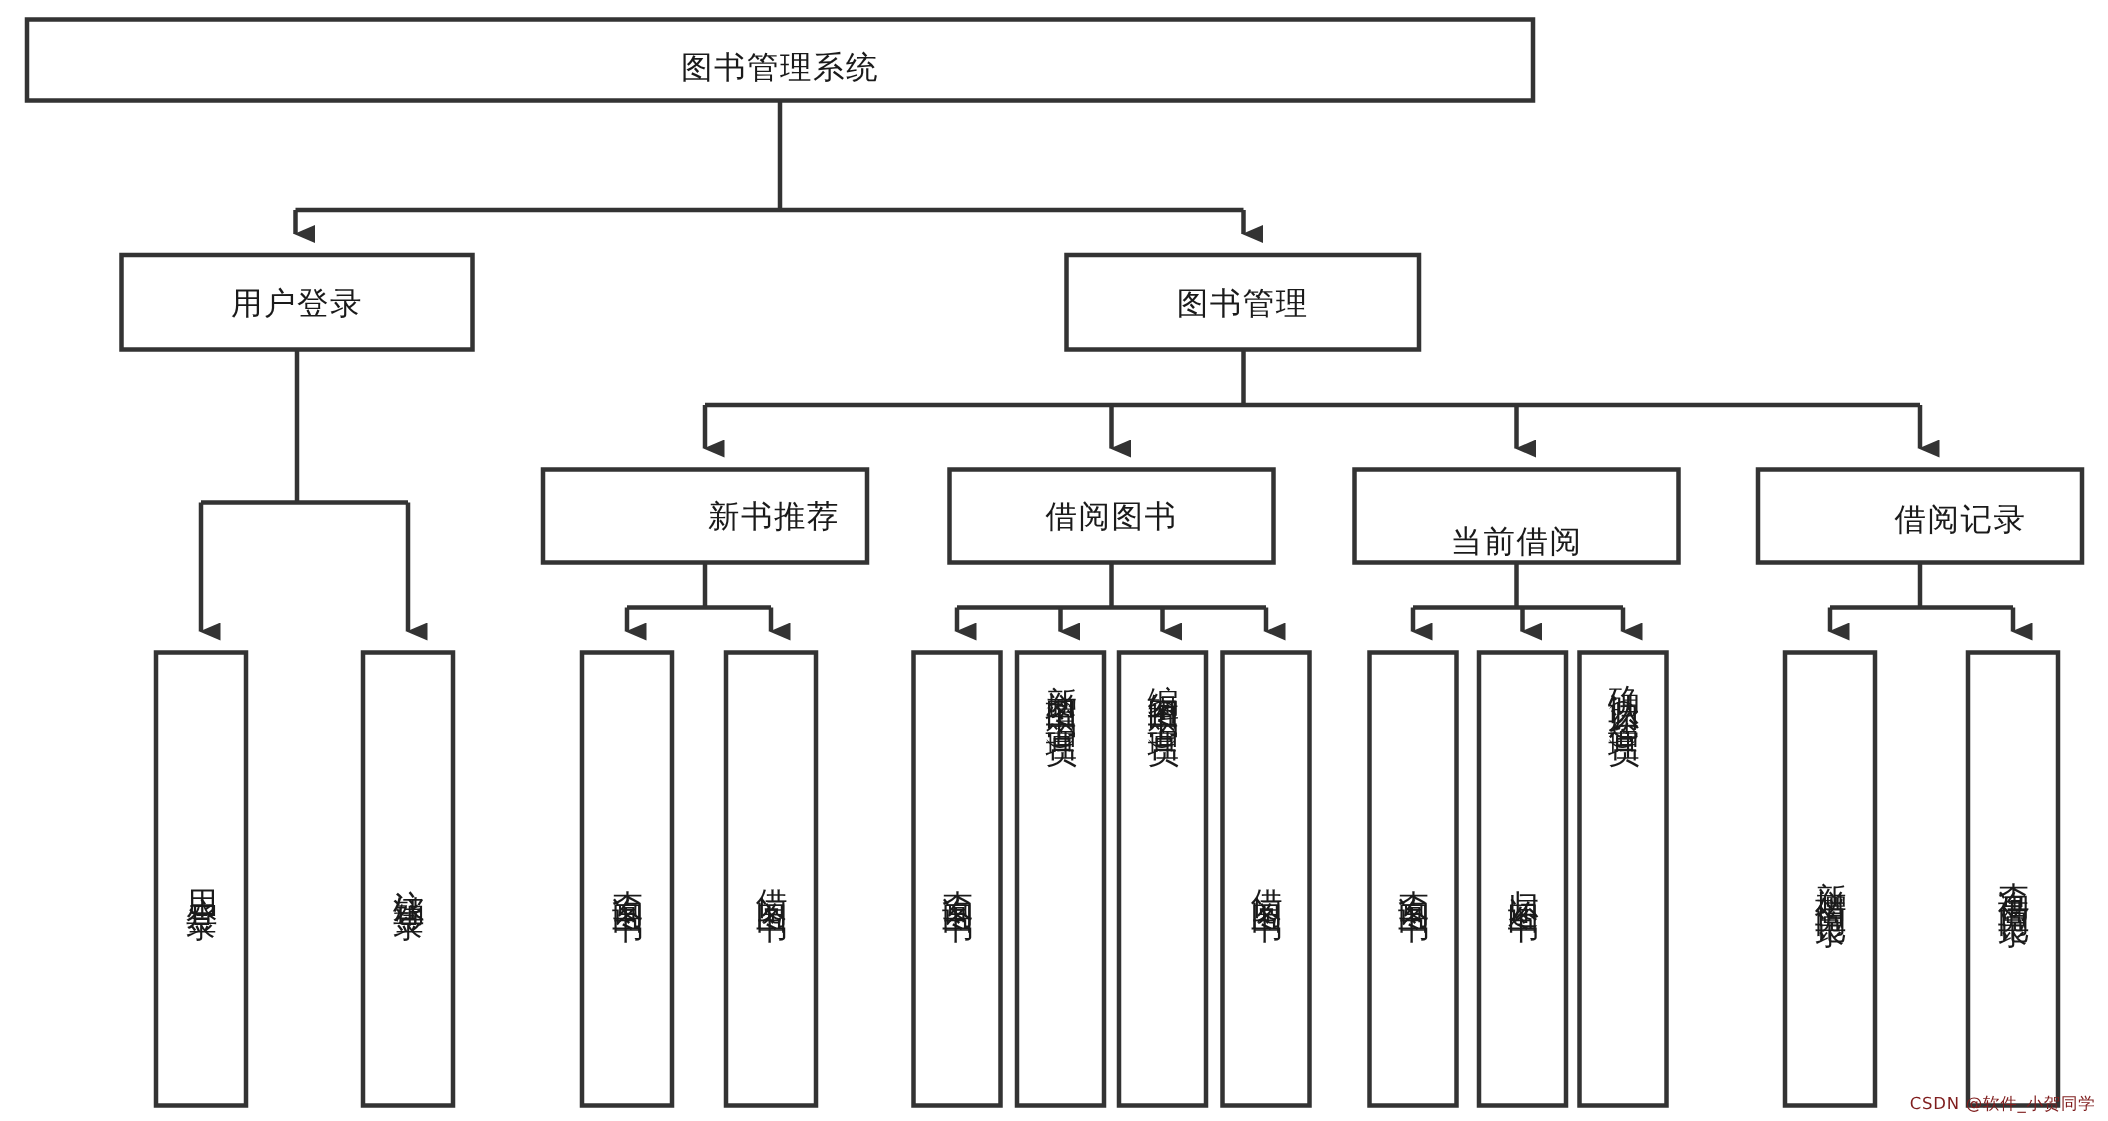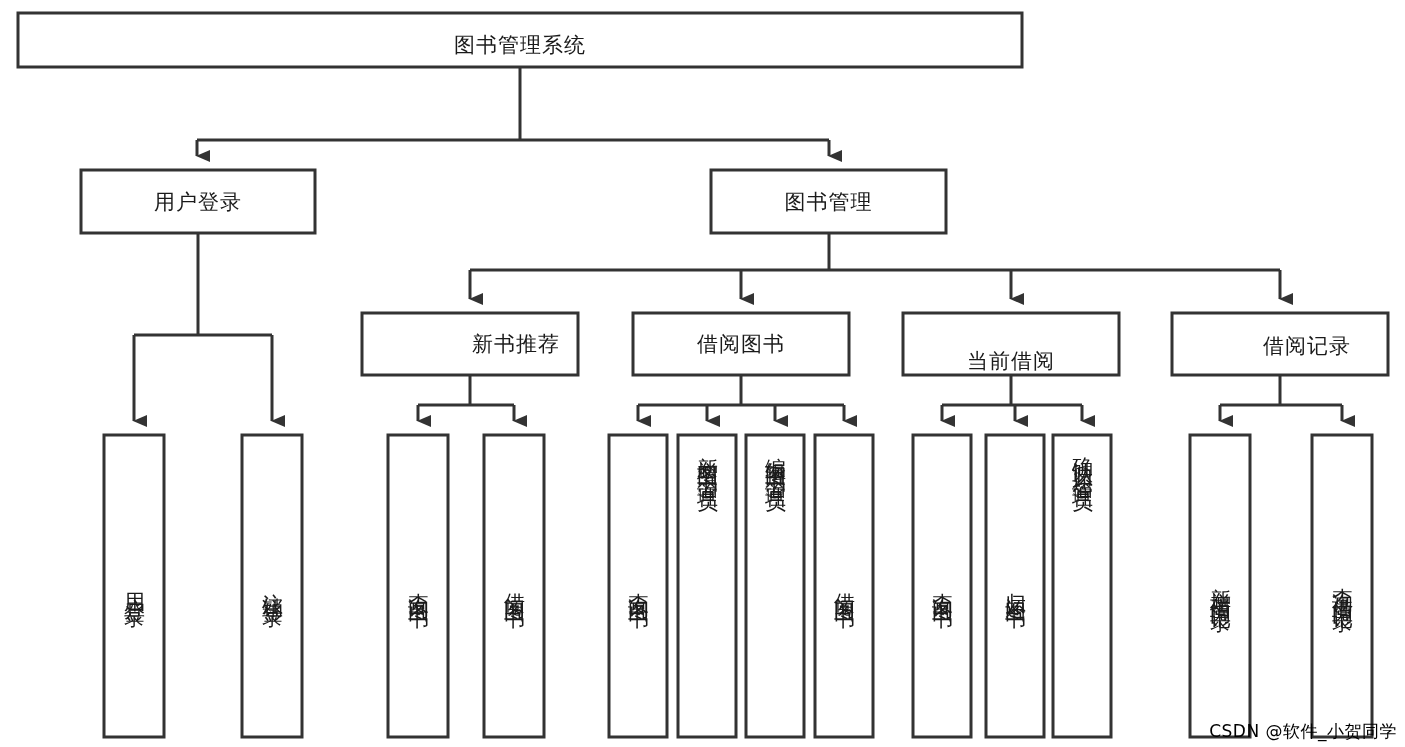--- a/index.html
+++ b/index.html
@@ -65,22 +65,22 @@
     font-size: 21px;
     color: #1a1a1a;
     letter-spacing: 1px;
     white-space: nowrap;
   }
   #watermark {
     position: absolute;
     right: 8px;
     bottom: 4px;
     font-family: "DejaVu Sans", "Liberation Sans", sans-serif;
-    font-size: 17px;
-    color: #000000;
+    font-size: 11px;
+    color: #7f1d1d;
     white-space: nowrap;
     letter-spacing: 0.5px;
   }
 </style>
 </head>
 <body>
 
 <div id="diagram-root">
 
   <svg id="flow" viewBox="0 0 1405 747">

